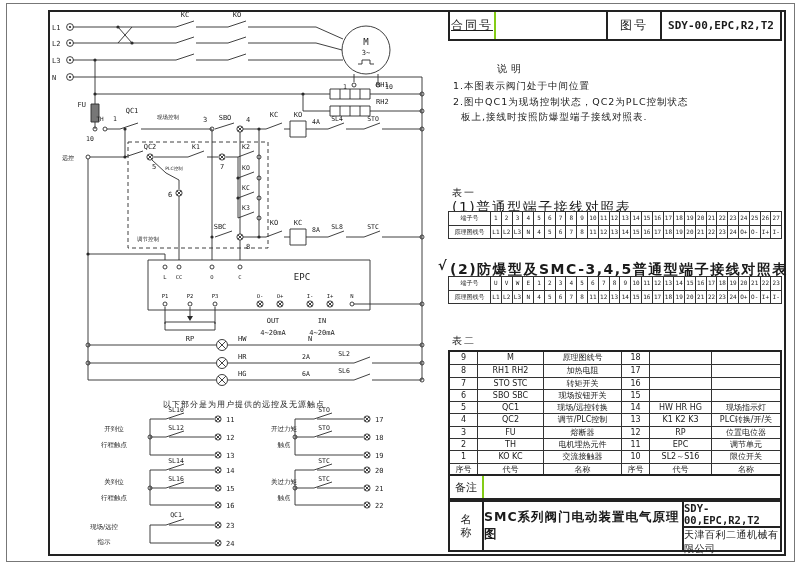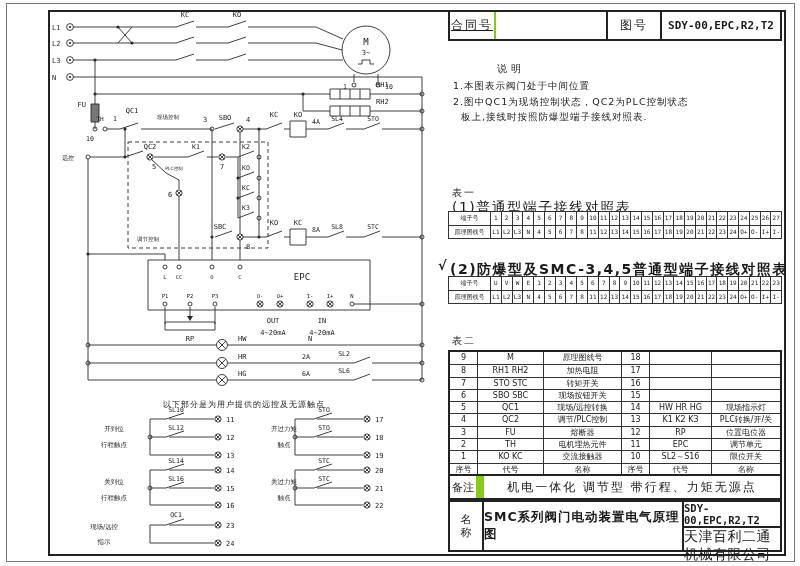--- a/index.html
+++ b/index.html
@@ -42,33 +42,33 @@
   .t2c:last-child{border-right:none;}
   .t2 .c0{width:28px;flex:none;}
   .t2 .c1{width:66px;flex:none;}
   .t2 .c2{width:78px;flex:none;}
   .t2 .c3{width:28px;flex:none;}
   .t2 .c4{width:62px;flex:none;}
   .t2 .c5{flex:1;}
   
   .remark{position:absolute;left:448px;top:474px;width:334px;height:26px;display:flex;
           border:2px solid #222;box-sizing:border-box;background:#fff;}
-  .remark .lab{width:34px;border-right:8px solid #84cc16;display:flex;align-items:center;justify-content:center;
+  .remark .lab{width:34px;border-right:2px solid #84cc16;display:flex;align-items:center;justify-content:center;
                font-size:11px;box-sizing:border-box;}
   .remark .val{flex:1;display:flex;align-items:center;justify-content:center;font-size:12px;letter-spacing:2px;}
   .nameblock{position:absolute;left:448px;top:500px;width:334px;height:52px;display:flex;
              border:2px solid #222;box-sizing:border-box;background:#fff;}
   .nameblock .lab{width:34px;border-right:2px solid #222;display:flex;align-items:center;justify-content:center;
                   font-size:11px;line-height:13px;text-align:center;box-sizing:border-box;white-space:pre-line;}
   .nameblock .nm{width:200px;border-right:2px solid #222;display:flex;align-items:center;justify-content:center;
                  font-size:12.5px;font-weight:600;letter-spacing:1px;box-sizing:border-box;}
   .nameblock .rcol{flex:1;display:flex;flex-direction:column;}
   .nameblock .rno{flex:1;border-bottom:2px solid #222;display:flex;align-items:center;justify-content:center;
                   font-size:10.5px;font-weight:bold;box-sizing:border-box;}
-  .nameblock .rco{flex:1;display:flex;align-items:center;justify-content:center;font-size:14px;letter-spacing:0.5px;}
+  .nameblock .rco{flex:1;display:flex;align-items:center;justify-content:center;font-size:10px;letter-spacing:0.5px;}
   
   .schsvg{position:absolute;left:48px;top:8px;}
   .schsvg *{vector-effect:non-scaling-stroke;}
   .w{stroke:#2b2b2b;stroke-width:0.9;fill:none;}
   .wd{stroke:#2b2b2b;stroke-width:0.9;fill:none;stroke-dasharray:4 3;}
   .fillc{fill:#2b2b2b;}
   text{font-family:"DejaVu Sans Mono",monospace;fill:#1b1b1b;text-anchor:middle;}
   .cjk{font-family:"DejaVu Sans",sans-serif;}
   .f45{font-size:4.5px;} .f55{font-size:5.5px;} .f6{font-size:6px;} .f65{font-size:6.5px;}
   .f7{font-size:7px;} .f8{font-size:8px;} .f9{font-size:9px;}
@@ -605,21 +605,20 @@
         <div class="t2c c1">代号</div>
         <div class="t2c c2">名称</div>
         <div class="t2c c3">序号</div>
         <div class="t2c c4">代号</div>
         <div class="t2c c5">名称</div>
       </div>
     </div>
 
   <div class="remark">
     <div class="lab">备注</div>
-    <div class="val cjk">机电一体化 调节型 带行程、力矩无源点</div>
   </div>
 
   <div class="nameblock">
     <div class="lab">名
 称</div>
     <div class="nm">SMC系列阀门电动装置电气原理图</div>
     <div class="rcol">
       <div class="rno mono">SDY-00,EPC,R2,T2</div>
       <div class="rco">天津百利二通机械有限公司</div>
     </div>

